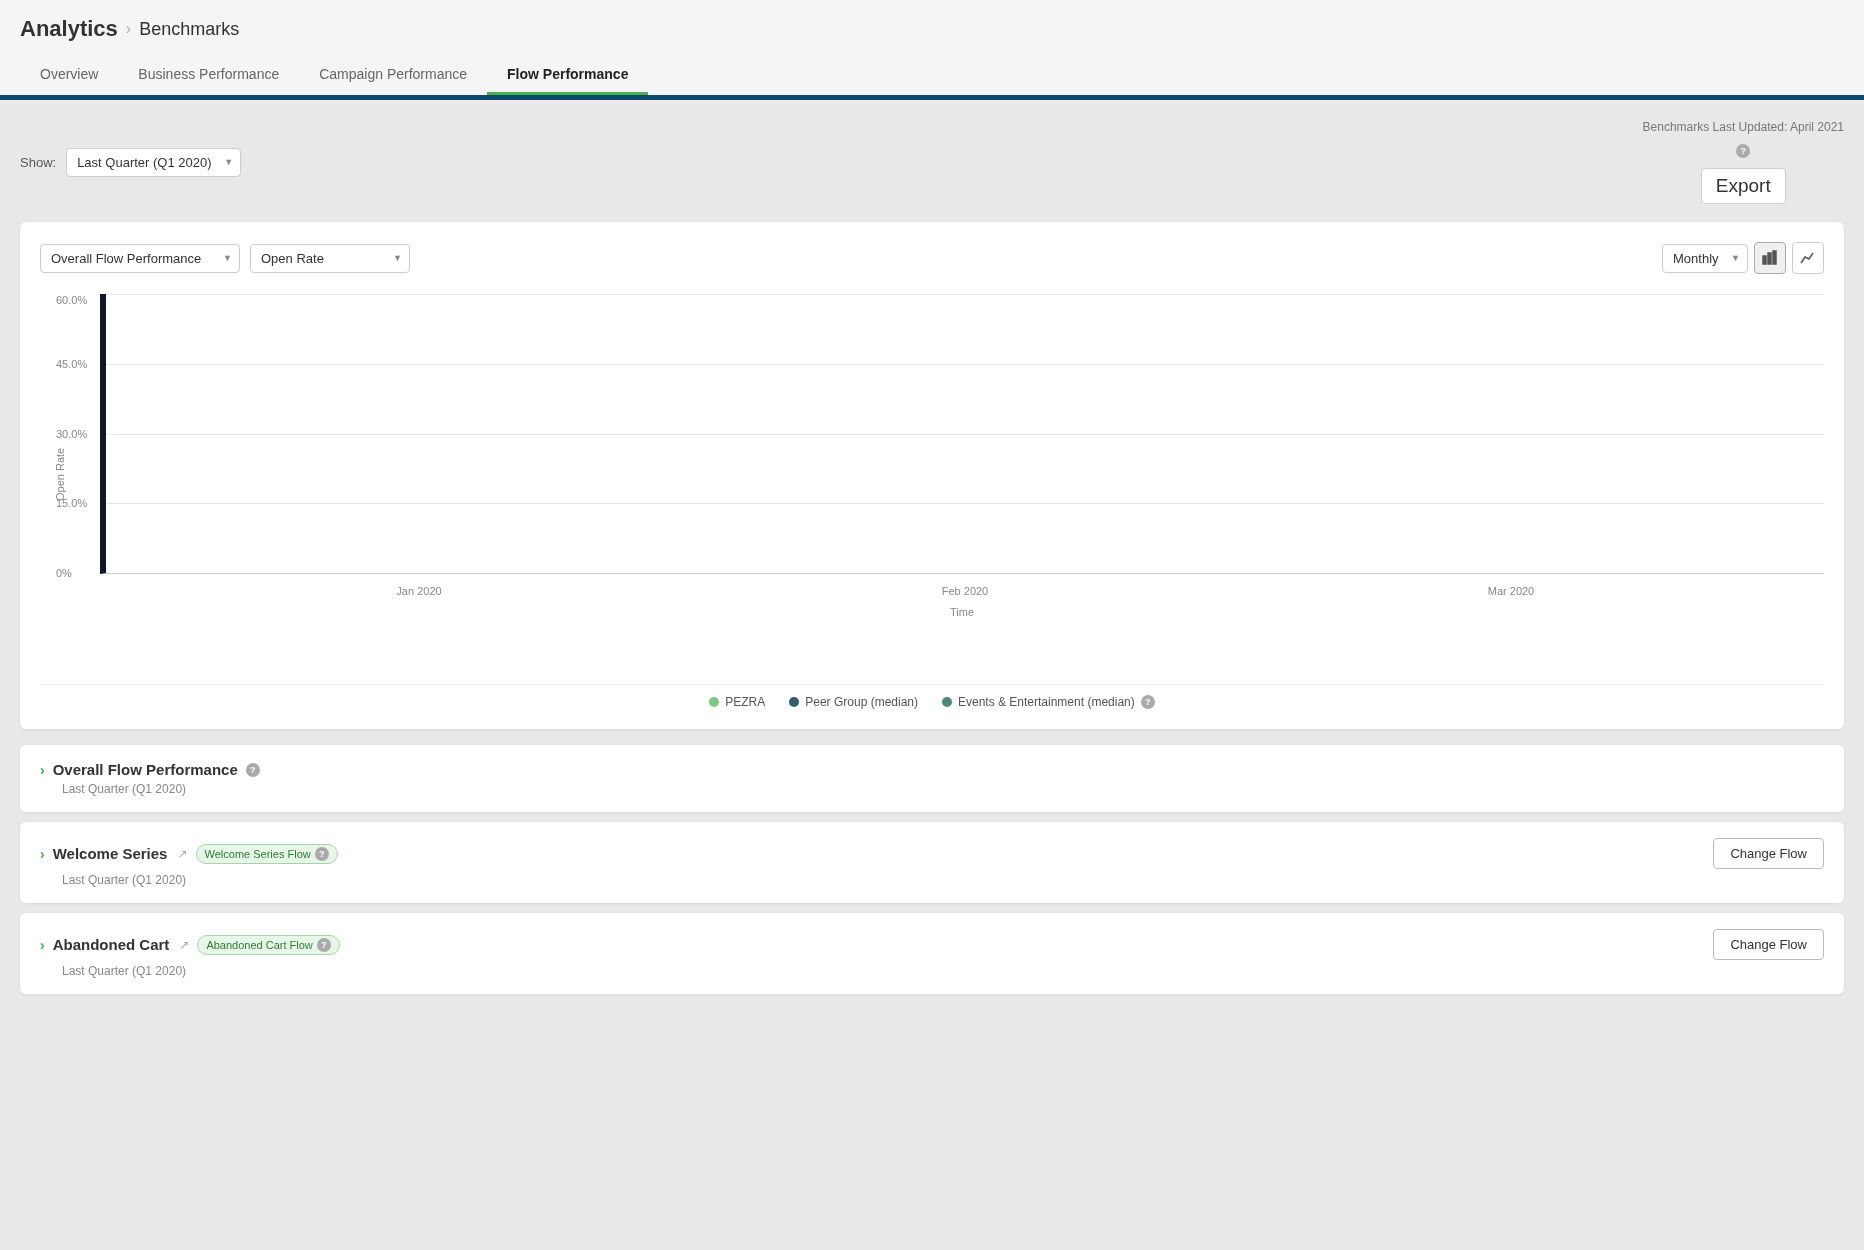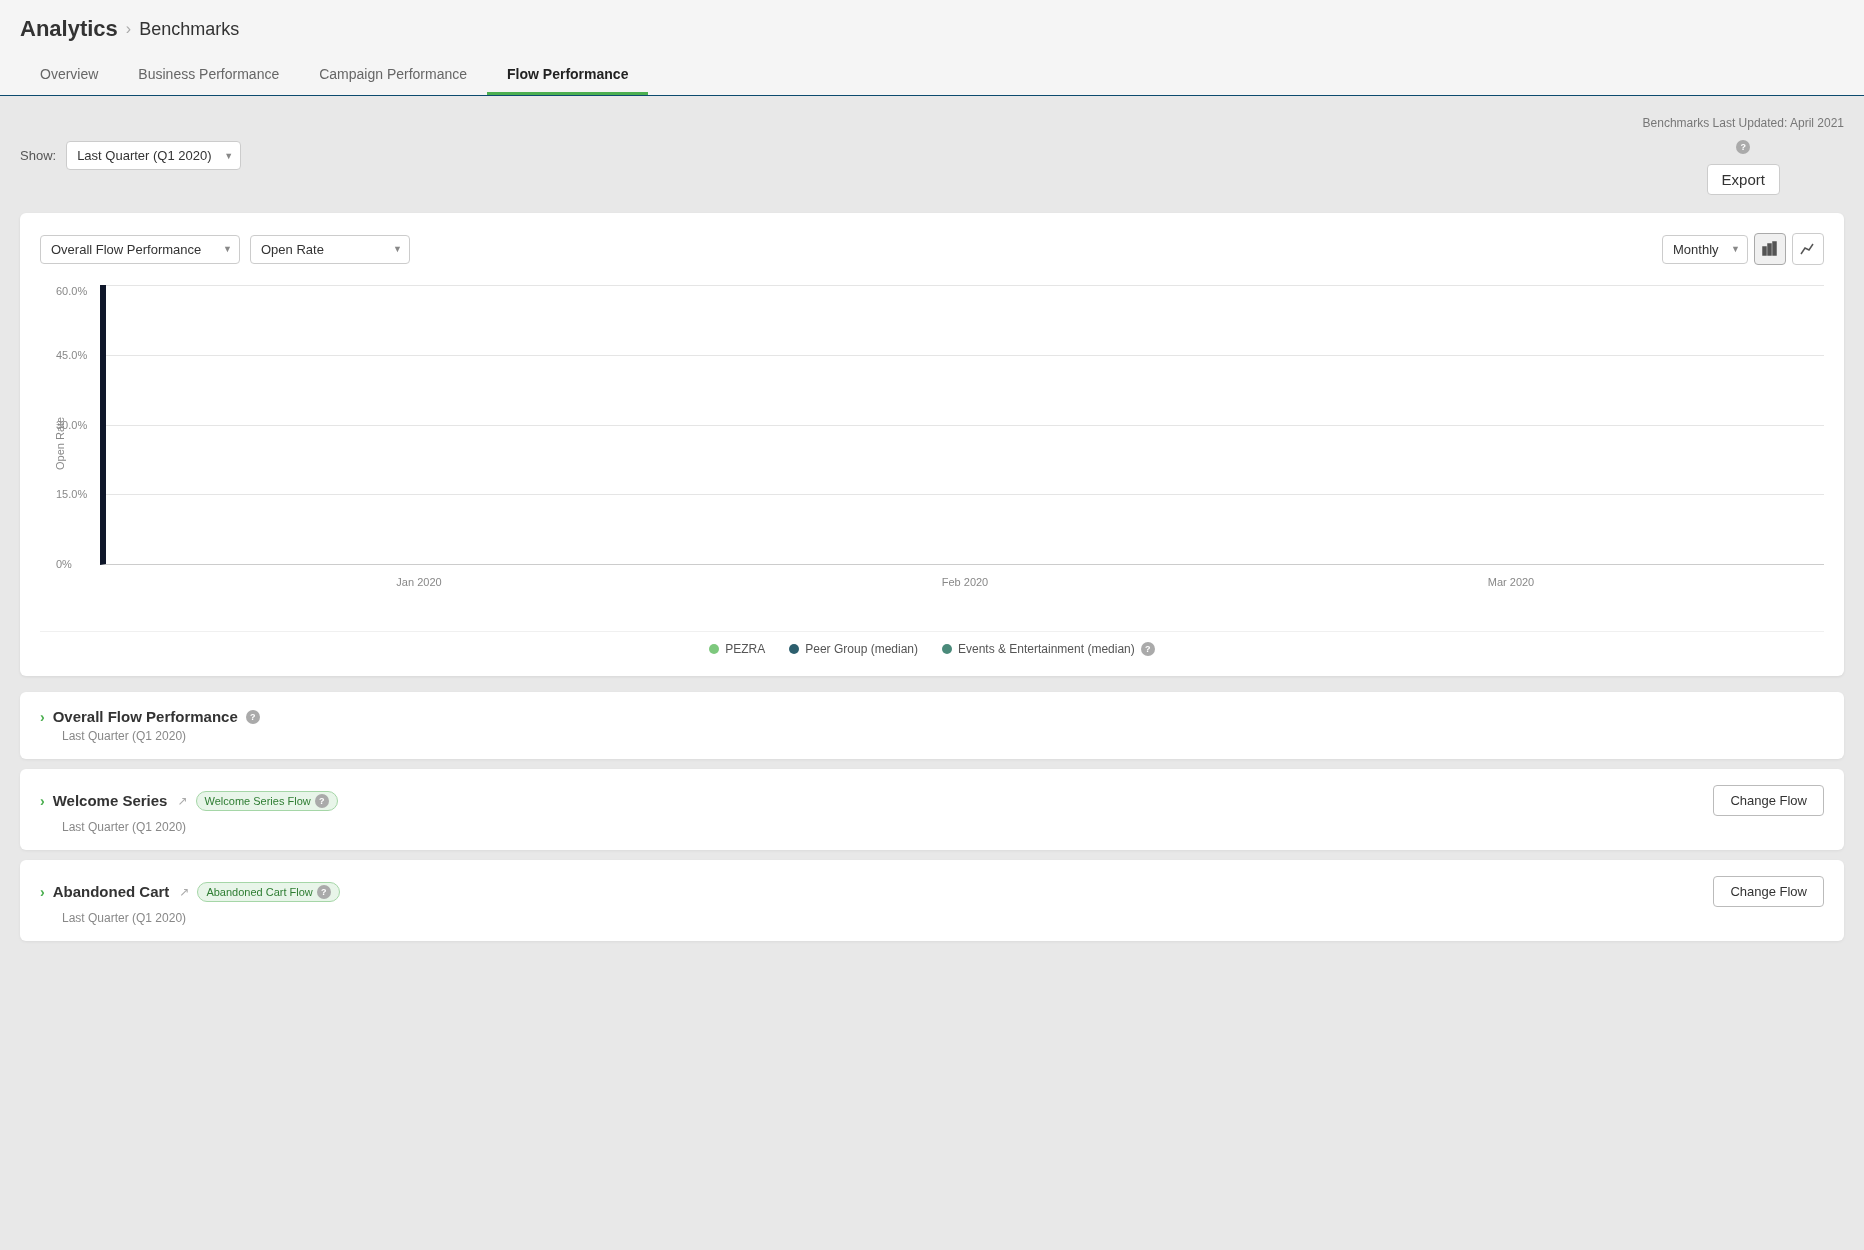--- a/index.html
+++ b/index.html
@@ -1,38 +1,38 @@
 <!DOCTYPE html>
 <html><head>
   <meta charset="utf-8">
   <style>
     * { box-sizing: border-box; margin: 0; padding: 0; }
     body { font-family: -apple-system, BlinkMacSystemFont, 'Segoe UI', sans-serif; background: #e8e8e8; color: #333; font-size: 14px; }
 
-    .top-bar { background: #f5f5f5; padding: 16px 20px 0; border-bottom: 1px solid #0c4a6e; }
+    .top-bar { background: #f5f5f5; padding: 16px 20px 0; border-bottom: 5px solid #0c4a6e; }
     .breadcrumb { display: flex; align-items: center; gap: 8px; margin-bottom: 14px; }
     .breadcrumb-analytics { font-size: 22px; font-weight: 600; color: #333; }
     .breadcrumb-sep { color: #aaa; font-size: 16px; }
     .breadcrumb-current { font-size: 18px; font-weight: 400; color: #333; }
 
     .nav-tabs { display: flex; gap: 0; }
     .nav-tab { padding: 10px 20px; font-size: 14px; color: #666; cursor: pointer; border-bottom: 3px solid transparent; text-decoration: none; }
     .nav-tab.active { color: #222; font-weight: 600; border-bottom: 3px solid #4caf50; }
 
     .content { padding: 20px; background: #e8e8e8; min-height: calc(100vh - 100px); }
 
     .show-bar { display: flex; align-items: center; justify-content: space-between; margin-bottom: 18px; }
     .show-left { display: flex; align-items: center; gap: 10px; }
     .show-label { font-size: 13px; color: #555; }
     .show-select { background: #fff; border: 1px solid #ccc; border-radius: 4px; padding: 6px 28px 6px 10px; font-size: 13px; color: #333; appearance: none; cursor: pointer; position: relative; }
     .select-wrapper { position: relative; display: inline-block; }
     .select-wrapper::after { content: '▼'; font-size: 9px; position: absolute; right: 8px; top: 50%; transform: translateY(-50%); color: #888; pointer-events: none; }
     .show-right { display: flex; align-items: center; gap: 10px; font-size: 12px; color: #777; flex-direction: column; }
     .info-icon { width: 14px; height: 14px; border-radius: 50%; background: #aaa; color: #fff; display: inline-flex; align-items: center; justify-content: center; font-size: 9px; font-weight: bold; cursor: pointer; }
-    .export-btn { background: #fff; border: 1px solid #ccc; border-radius: 4px; padding: 6px 14px; font-size: 15px; cursor: pointer; color: #333; }
+    .export-btn { background: #fff; border: 1px solid #ccc; border-radius: 4px; padding: 6px 14px; font-size: 19px; cursor: pointer; color: #333; }
 
     .chart-card { background: #fff; border-radius: 6px; padding: 20px; margin-bottom: 16px; box-shadow: 0 1px 3px rgba(0,0,0,0.08); }
 
     .chart-controls { display: flex; align-items: center; gap: 10px; margin-bottom: 20px; }
     .chart-controls-left { display: flex; gap: 10px; flex: 1; }
     .chart-controls-right { display: flex; align-items: center; gap: 6px; }
     .chart-select { background: #fff; border: 1px solid #ccc; border-radius: 4px; padding: 6px 28px 6px 10px; font-size: 13px; color: #333; appearance: none; cursor: pointer; }
     .chart-select-wide { min-width: 200px; }
     .chart-select-medium { min-width: 160px; }
 
@@ -158,20 +158,21 @@
 
           <div style="display:flex;align-items:flex-end;gap:3px;position:relative;">
             <div style="width:55px;height:48%;background:#7dc87d;border-radius:2px 2px 0 0;"></div>
             <div style="width:55px;height:59%;background:#2d5f6e;border-radius:2px 2px 0 0;"></div>
             <div style="width:55px;height:72%;background:#4a8a7a;border-radius:2px 2px 0 0;"></div>
             <div style="position:absolute;bottom:-24px;left:50%;transform:translateX(-50%);font-size:11px;color:#888;white-space:nowrap;">Mar 2020</div>
           </div>
         </div>
       </div>
 
+      <div style="text-align:center;font-size:11px;color:#888;margin-top:32px;">Time</div>
     </div>
 
     <div class="legend">
       <div class="legend-item">
         <div class="legend-dot" style="background:#7dc87d;"></div>
         <span>PEZRA</span>
       </div>
       <div class="legend-item">
         <div class="legend-dot" style="background:#2d5f6e;"></div>
         <span>Peer Group (median)</span>

